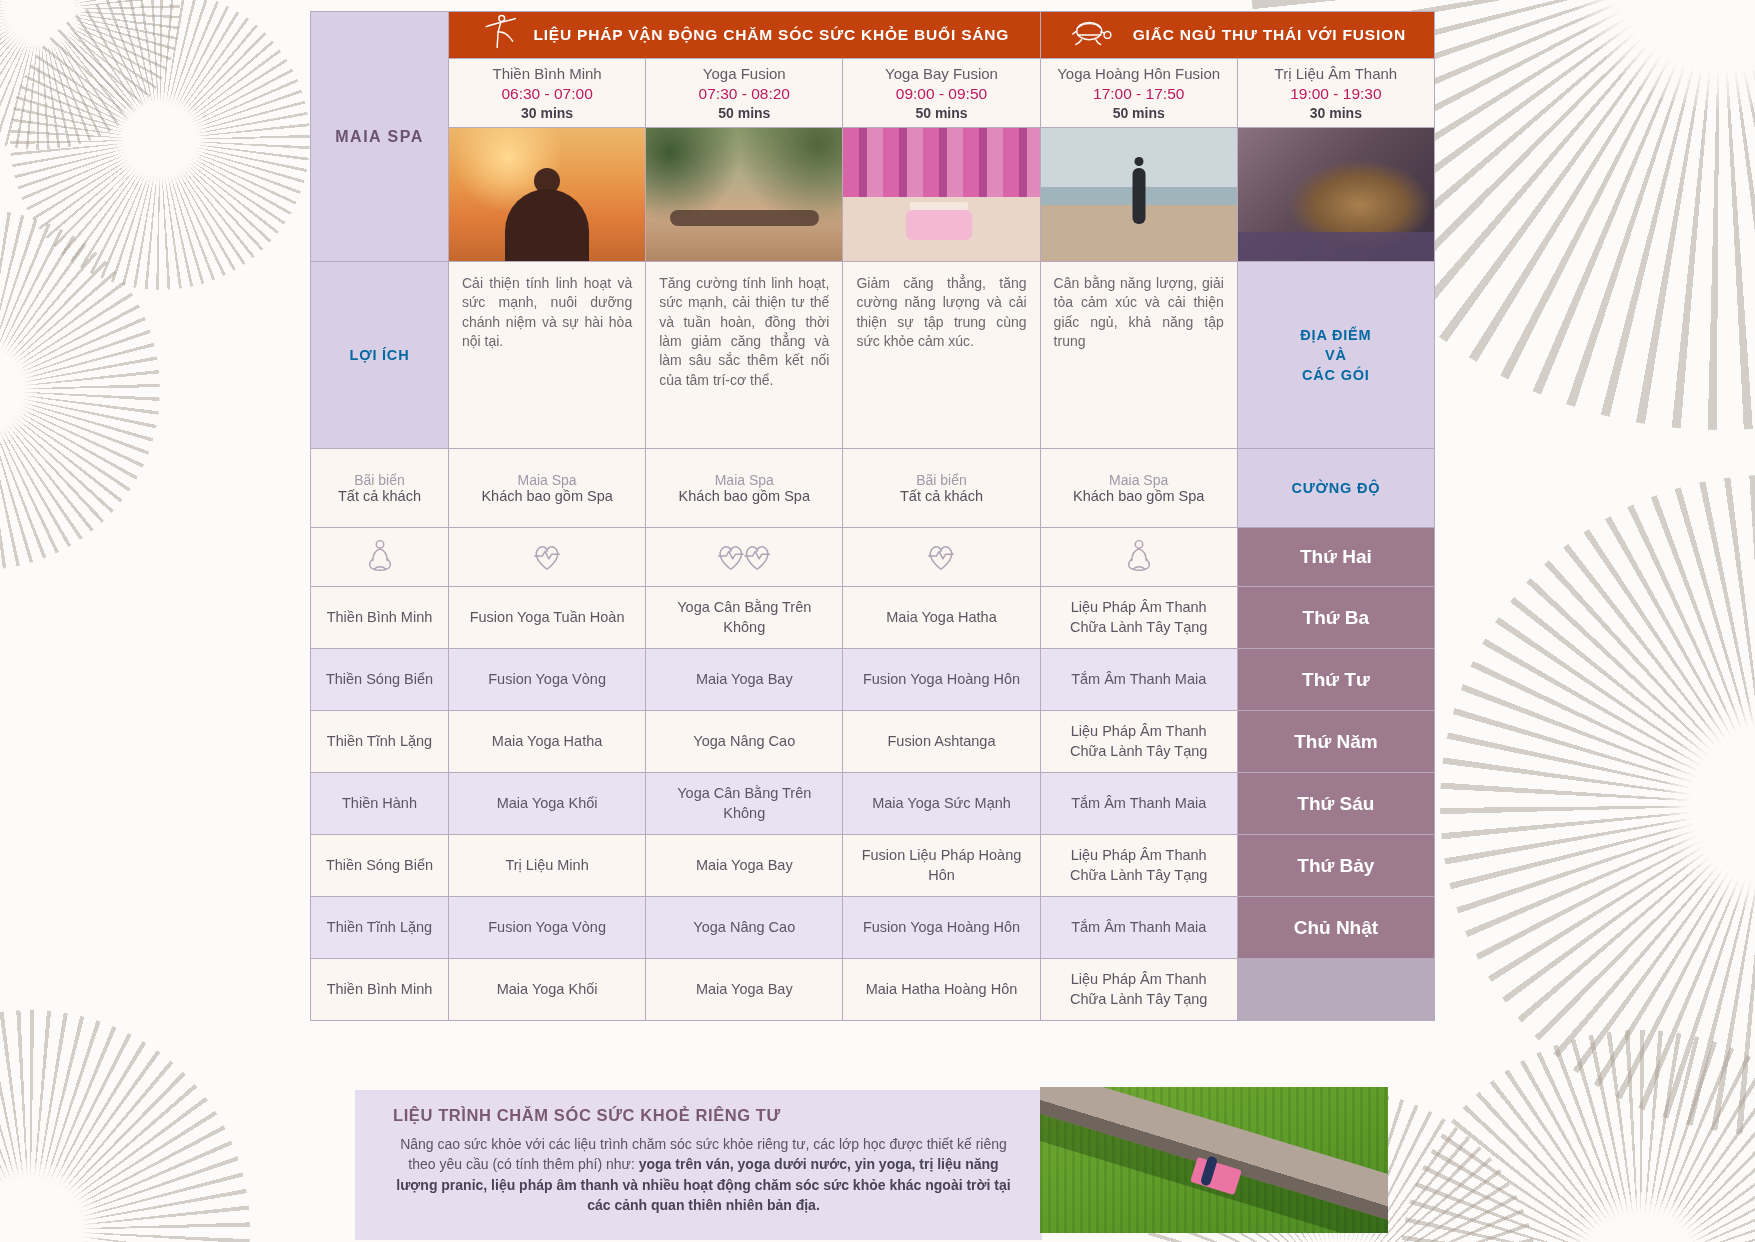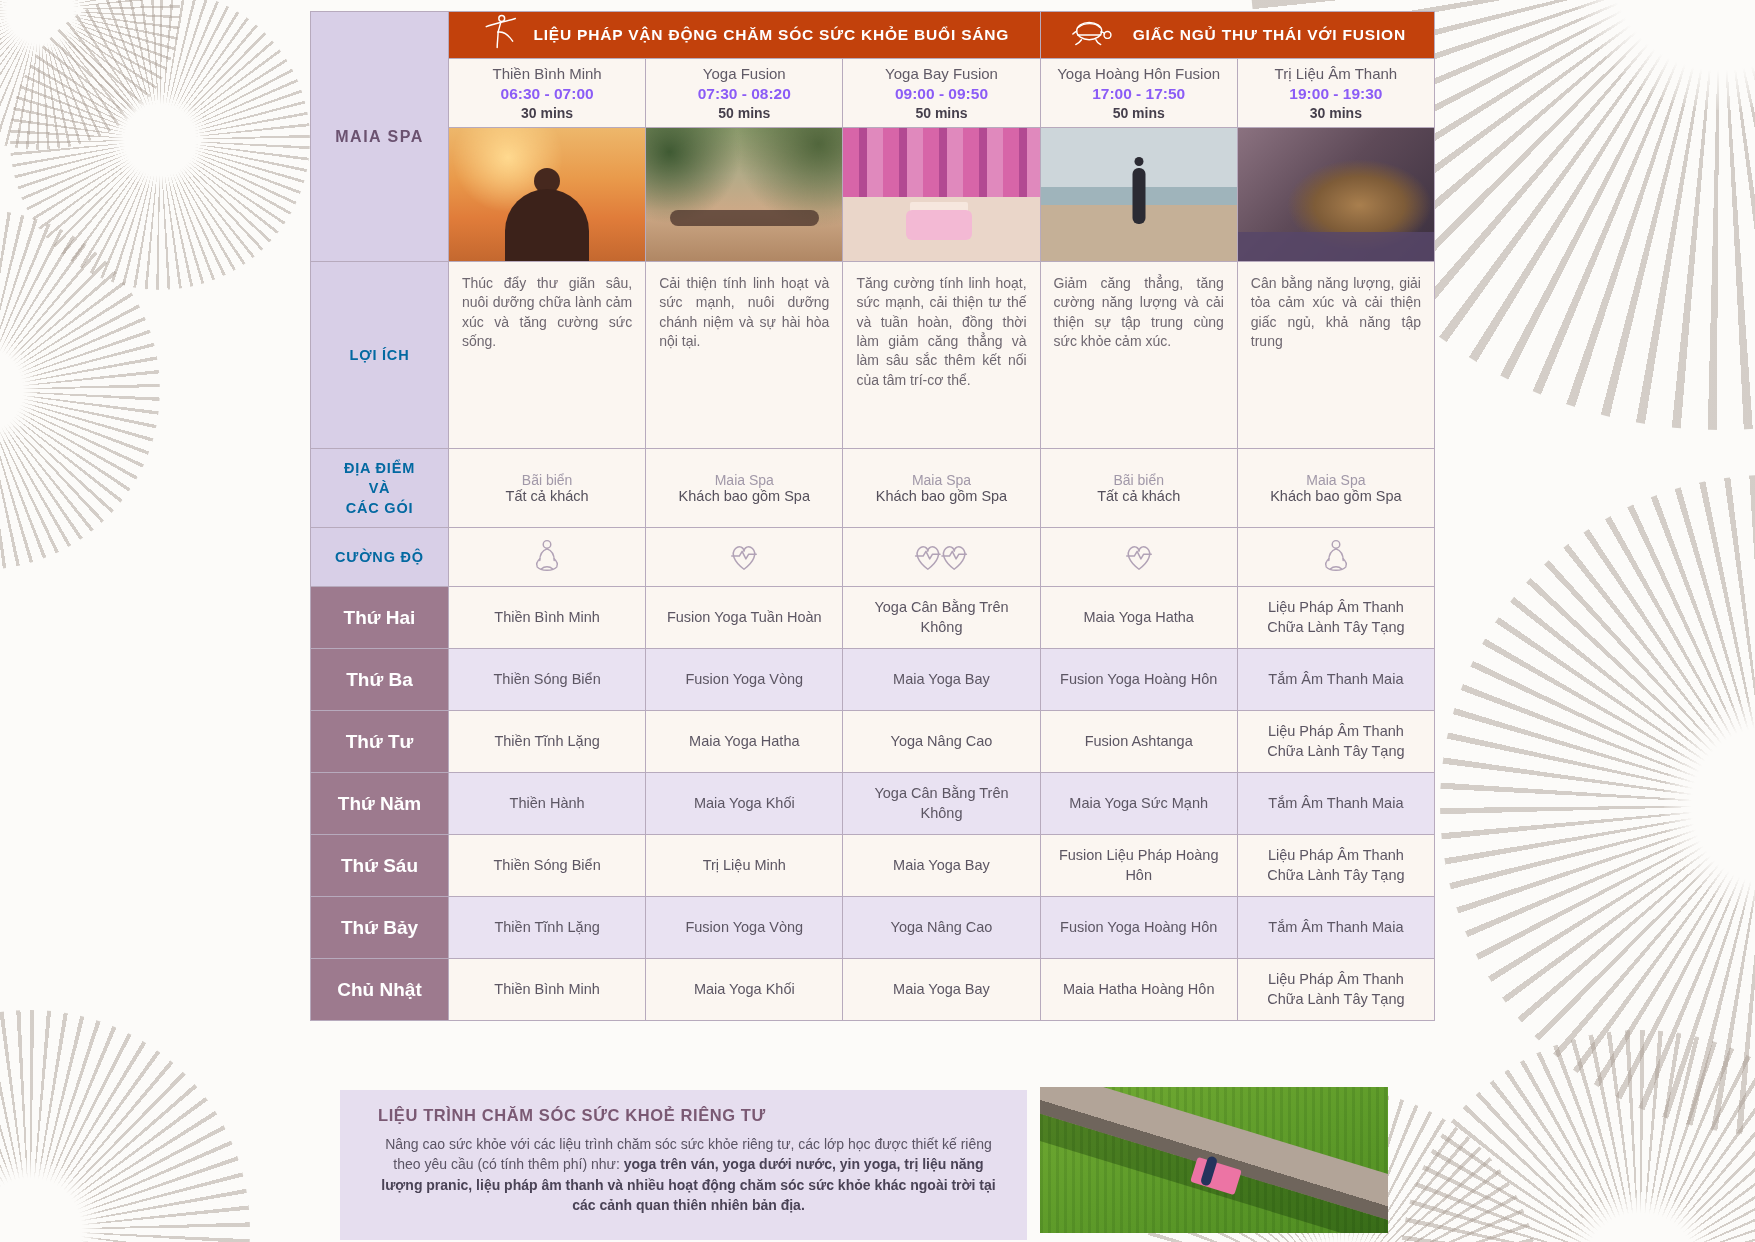--- a/index.html
+++ b/index.html
@@ -22,21 +22,21 @@
   .brand{grid-row:1 / span 3;grid-column:1;background:#d8cfe7;color:#6b5270;
          font-weight:bold;font-size:16px;letter-spacing:1.5px;}
   .banner{background:#c2410c;color:#fff;font-weight:bold;font-size:15.5px;
           letter-spacing:.8px;flex-direction:row;gap:14px;}
   .banner-morning{grid-row:1;grid-column:2 / span 3;}
   .banner-evening{grid-row:1;grid-column:5 / span 2;}
   .label-cell{background:#d8cfe7;color:#0369a1;font-weight:bold;font-size:14.5px;
               letter-spacing:.8px;line-height:1.4;}
   .day-cell{background:#9d7a8e;color:#ffffff;font-weight:bold;font-size:19px;}
   .hdr .name{color:#605a66;font-size:15px;margin-bottom:3px;}
-  .hdr .time{color:#8b5cf6;font-weight:bold;font-size:15.5px;margin-bottom:2px;}
+  .hdr .time{color:#be185d;font-weight:normal;font-size:15.5px;margin-bottom:2px;}
   .hdr .mins{color:#453f4c;font-weight:bold;font-size:14px;}
   .benefit{align-items:flex-start;justify-content:flex-start;padding:12px 13px;
            box-sizing:border-box;text-align:justify;color:#6e6770;font-size:14px;line-height:1.38;}
   .loc .l1{color:#a198a8;font-size:14px;margin-bottom:0;}
   .loc .l2{color:#55505c;font-size:14.5px;}
   .klass{color:#5c5663;font-size:14.5px;line-height:1.35;padding:4px 10px;box-sizing:border-box;}
   .alt{background:#e9e2f2;}
   .icon-row svg{display:block;}
 
   
@@ -61,21 +61,21 @@
   .art-beach::before{content:"";position:absolute;left:50%;top:22%;width:9px;height:9px;
               border-radius:50%;background:#2b2b33;transform:translateX(-50%);}
   .art-beach::after{content:"";position:absolute;left:50%;top:30%;width:13px;height:56px;
               border-radius:6px;background:#2b2b33;transform:translateX(-50%);}
   .art-bowl{background:radial-gradient(ellipse at 62% 58%,#a97f4e 0%,#7e5c38 26%,rgba(126,92,56,0) 42%),
             linear-gradient(135deg,#8b7280 0%,#5e4a58 45%,#3a2f3e 100%);}
   .art-bowl::after{content:"";position:absolute;left:0;bottom:0;width:100%;height:22%;
             background:#574768;opacity:.85;}
 
   
-  .footer-box{position:absolute;left:340px;top:1090px;width:687px;height:150px;z-index:2;
+  .footer-box{position:absolute;left:355px;top:1090px;width:687px;height:150px;z-index:2;
               background:#e6deef;box-sizing:border-box;padding:16px 28px 0 38px;}
   .footer-title{color:#7a5973;font-weight:bold;font-size:16.5px;letter-spacing:.6px;margin-bottom:9px;}
   .footer-body{color:#5b5464;font-size:14px;line-height:1.46;text-align:center;}
   .footer-body b{color:#4a4356;}
   .rice-photo{position:absolute;left:1040px;top:1087px;width:348px;height:146px;z-index:2;
               overflow:hidden;background:
               repeating-linear-gradient(90deg,rgba(0,40,0,.10) 0 3px,rgba(255,255,255,0) 3px 8px),
               linear-gradient(160deg,#71aa33 0%,#5f9c2a 50%,#4f8c22 100%);}
   .rice-path{position:absolute;left:-12%;top:26%;width:130%;height:30%;
              background:linear-gradient(180deg,#b2a498 0 70%,#6f655c 70% 100%);
@@ -168,21 +168,20 @@
         <div class="art-aerial"></div>
       </div>
     <div class="cell photo">
         <div class="art-beach"></div>
       </div>
     <div class="cell photo">
         <div class="art-bowl"></div>
       </div>
 
     <div class="cell label-cell">LỢI ÍCH</div>
-    <div class="cell benefit">Thúc đẩy thư giãn sâu, nuôi dưỡng chữa lành cảm xúc và tăng cường sức sống.</div>
     <div class="cell benefit">Cải thiện tính linh hoạt và sức mạnh, nuôi dưỡng chánh niệm và sự hài hòa nội tại.</div>
     <div class="cell benefit">Tăng cường tính linh hoạt, sức mạnh, cải thiện tư thế và tuần hoàn, đồng thời làm giảm căng thẳng và làm sâu sắc thêm kết nối của tâm trí-cơ thể.</div>
     <div class="cell benefit">Giảm căng thẳng, tăng cường năng lượng và cải thiện sự tập trung cùng sức khỏe cảm xúc.</div>
     <div class="cell benefit">Cân bằng năng lượng, giải tỏa cảm xúc và cải thiện giấc ngủ, khả năng tập trung</div>
 
     <div class="cell label-cell">
       <span>ĐỊA ĐIỂM</span>
       <span>VÀ</span>
       <span>CÁC GÓI</span>
     </div>

